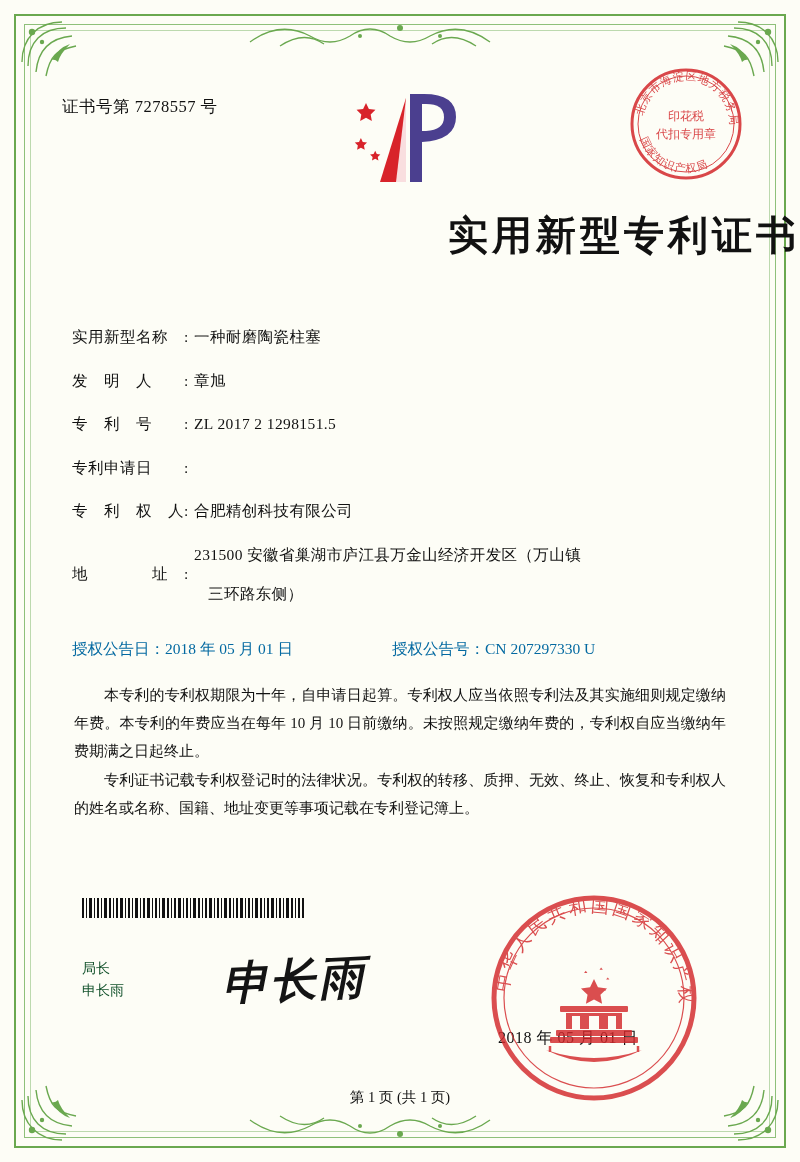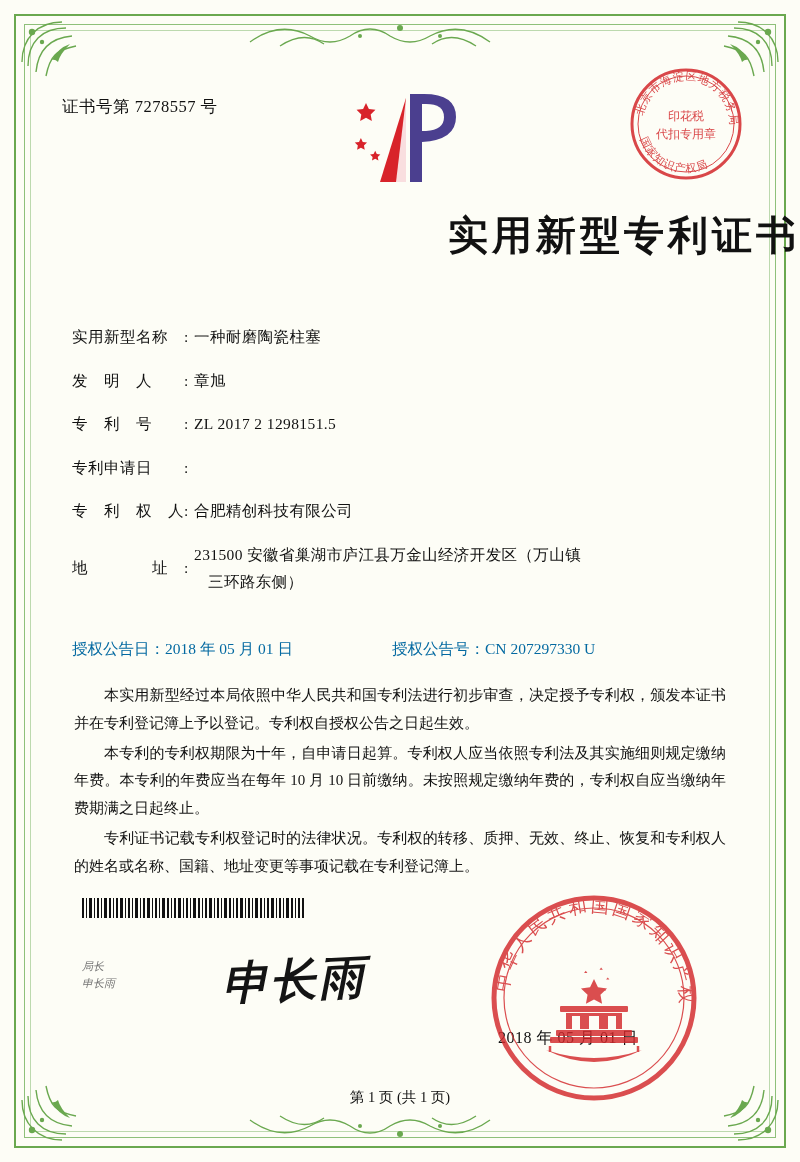--- a/index.html
+++ b/index.html
@@ -140,21 +140,21 @@
   }
   .field-colon {
     flex: 0 0 10px;
   }
   .field-value {
     flex: 1;
     letter-spacing: 0.4px;
   }
   .field-value .line2 {
     display: block;
-    margin-top: 8px;
+    margin-top: 20px;
     margin-left: 14px;
   }
 
   .grant-row {
     position: absolute;
     left: 72px;
     top: 639px;
     width: 660px;
     font-size: 15.5px;
     color: #0369a1;
@@ -183,24 +183,23 @@
     left: 82px;
     top: 898px;
     width: 222px;
     height: 20px;
   }
 
   .signature-block {
     position: absolute;
     left: 82px;
     top: 958px;
-    font-size: 11px;
+    font-size: 14px;
     line-height: 1.55;
-    color: #737373;
-    font-style: italic;
+    color: #14532d;
   }
 
   .signature-script {
     position: absolute;
     left: 222px;
     top: 950px;
     font-size: 46px;
     font-family: "DejaVu Serif", serif;
     font-style: italic;
     font-weight: bold;
@@ -411,21 +410,20 @@
     <div class="grant-row">
       <div class="grant-left">
         <span>授权公告日</span><span>：</span><span>2018 年 05 月 01 日</span>
       </div>
       <div class="grant-right">
         <span>授权公告号</span><span>：</span><span>CN 207297330 U</span>
       </div>
     </div>
 
     <div class="paragraphs">
-      <p>本实用新型经过本局依照中华人民共和国专利法进行初步审查，决定授予专利权，颁发本证书并在专利登记簿上予以登记。专利权自授权公告之日起生效。</p>
       <p>本专利的专利权期限为十年，自申请日起算。专利权人应当依照专利法及其实施细则规定缴纳年费。本专利的年费应当在每年 10 月 10 日前缴纳。未按照规定缴纳年费的，专利权自应当缴纳年费期满之日起终止。</p>
       <p>专利证书记载专利权登记时的法律状况。专利权的转移、质押、无效、终止、恢复和专利权人的姓名或名称、国籍、地址变更等事项记载在专利登记簿上。</p>
     </div>
 
     <div class="barcode">
       <svg viewBox="0 0 222 20" width="222" height="20" preserveAspectRatio="none">
         <g fill="#111">
           <rect x="0" y="0" width="2" height="20"></rect>
             <rect x="4" y="0" width="1" height="20"></rect>
           <rect x="7" y="0" width="3" height="20"></rect>

